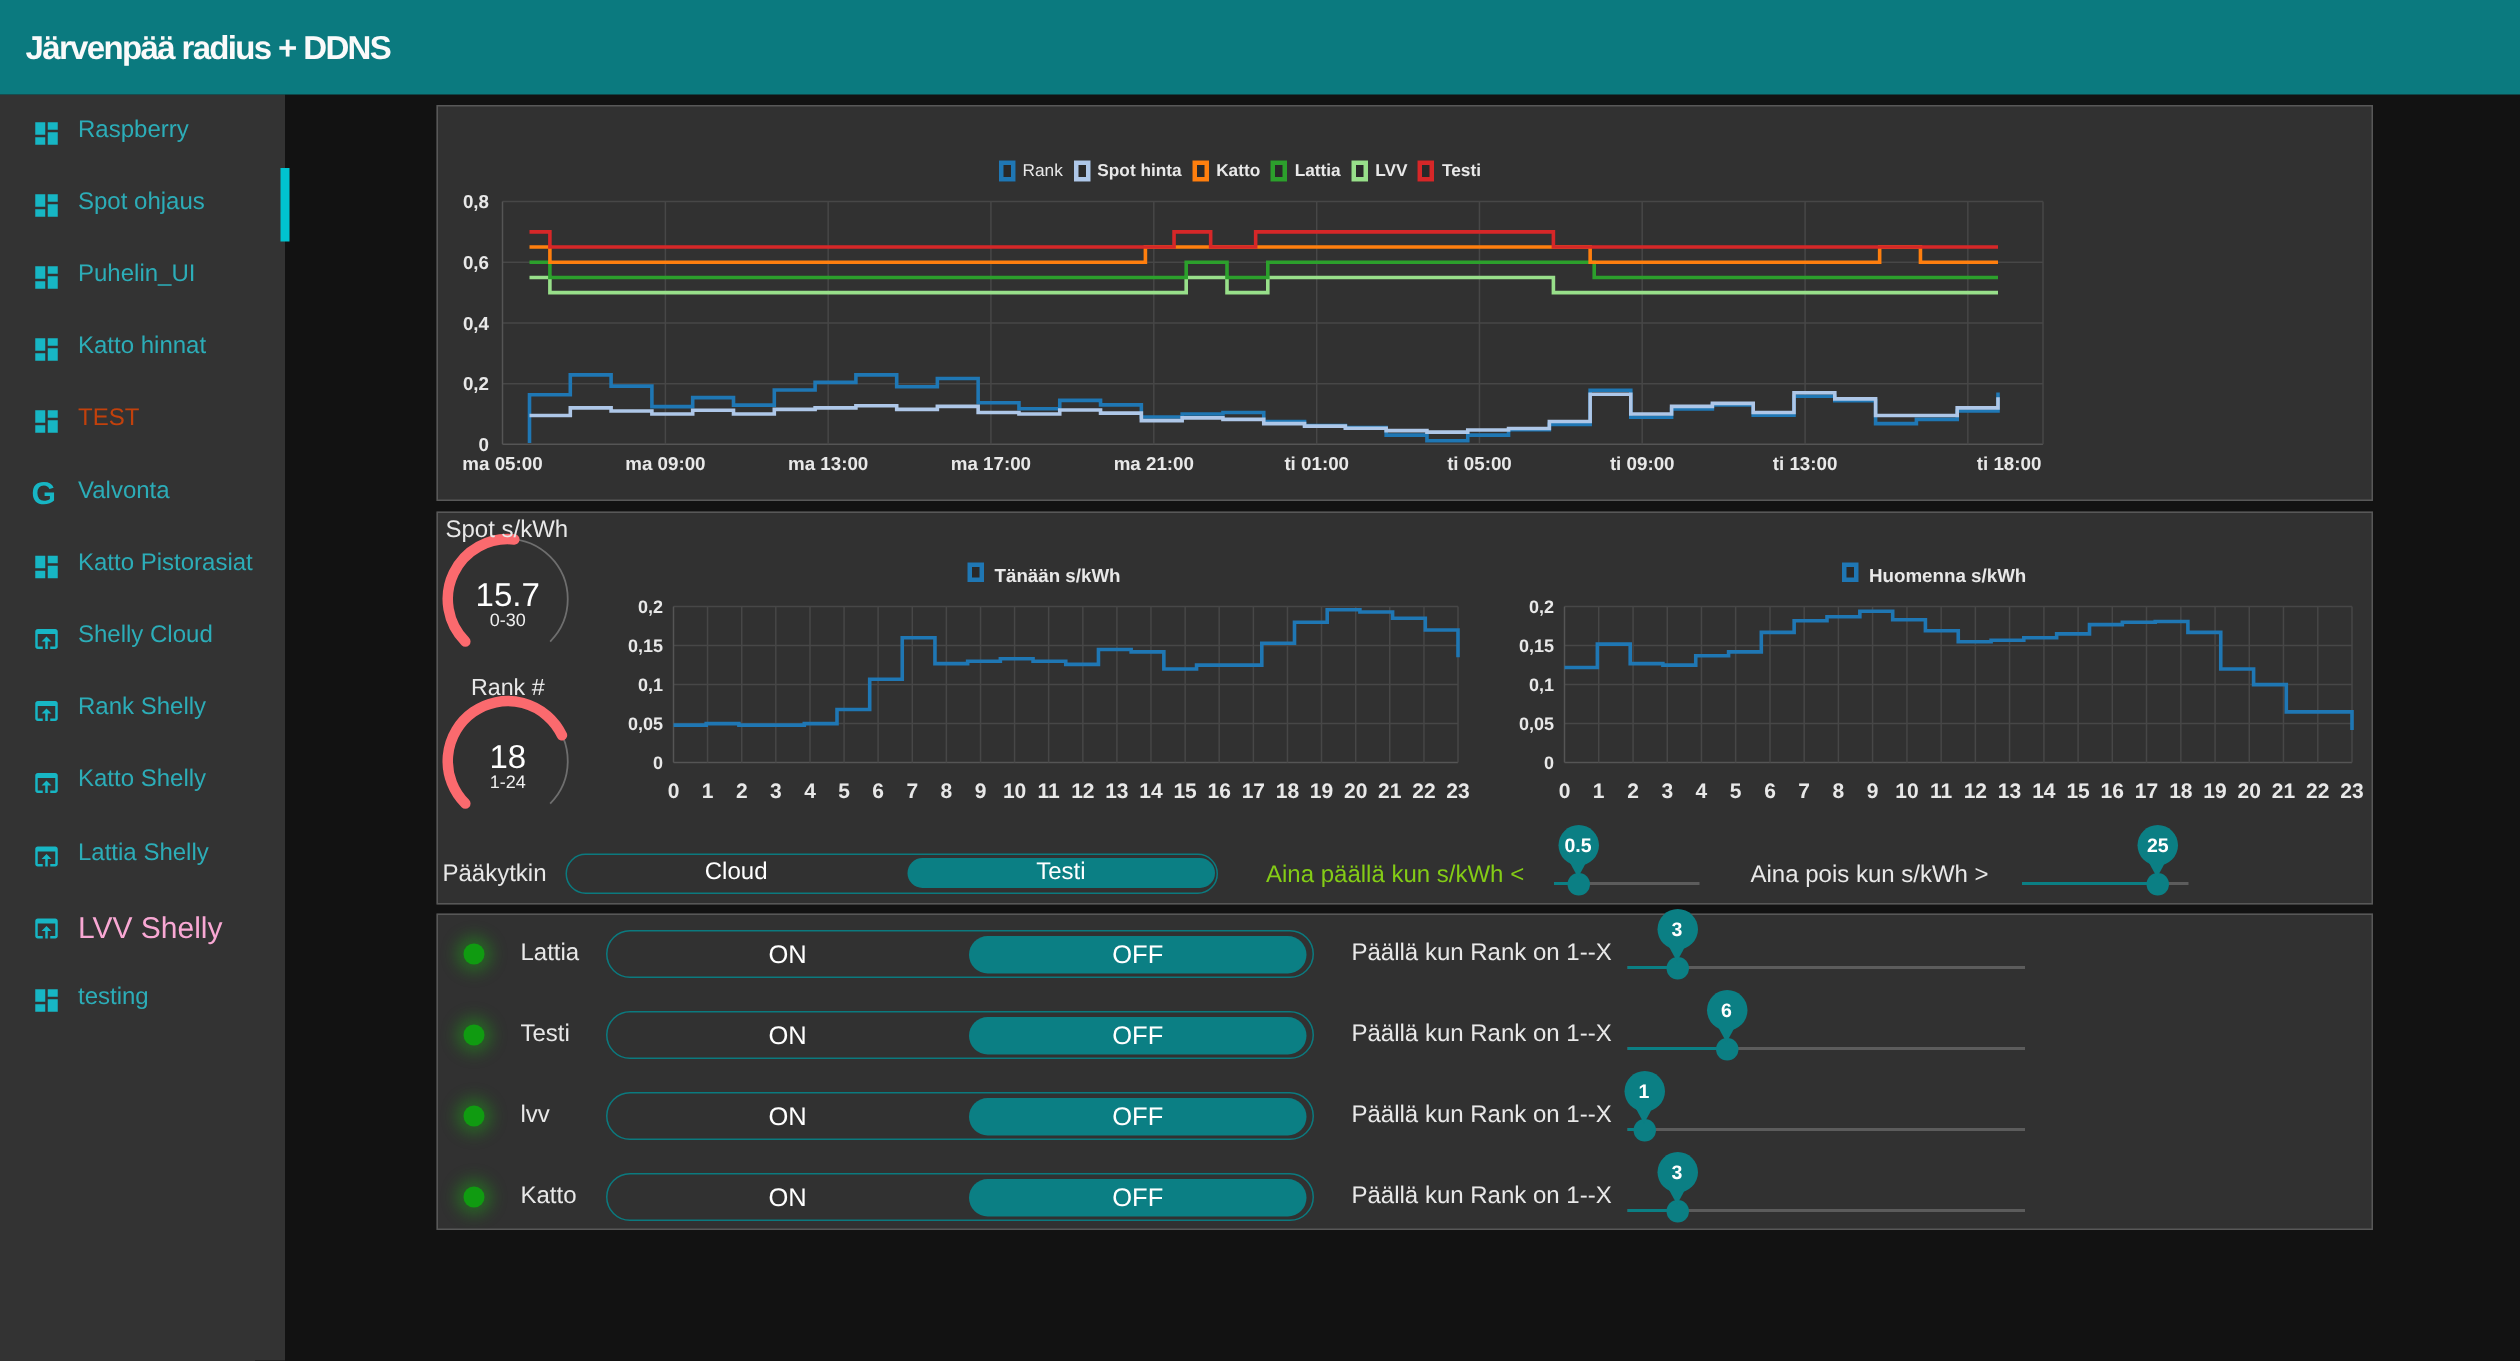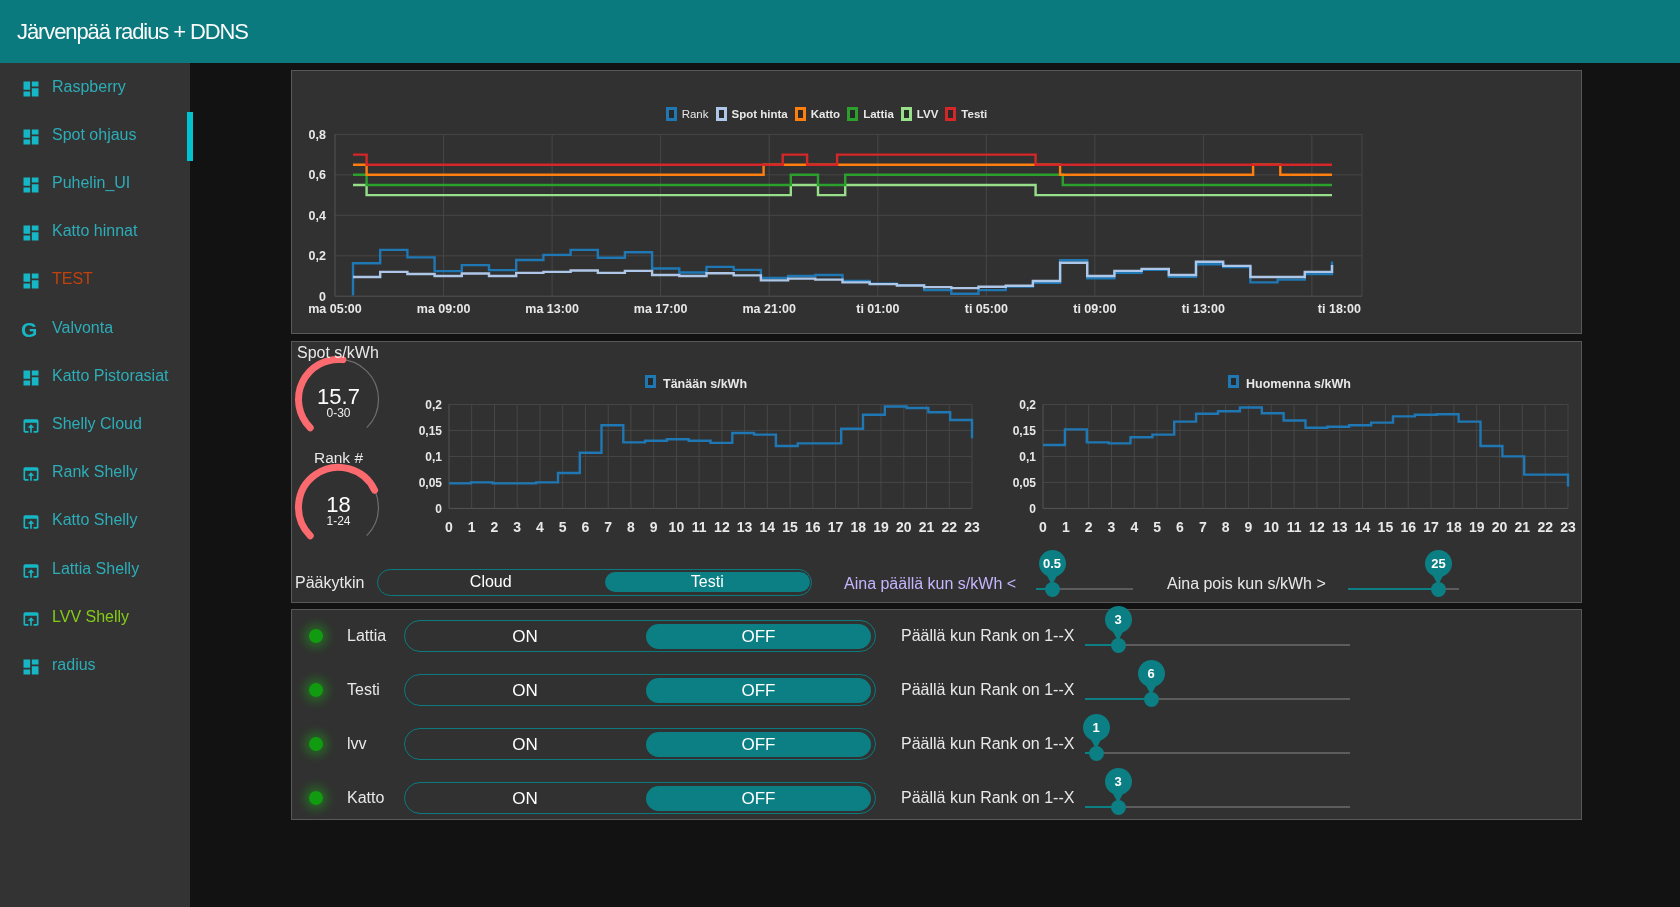--- a/index.html
+++ b/index.html
@@ -1,20 +1,20 @@
 <!DOCTYPE html>
 <html><head><meta charset="utf-8"><style>
 *{margin:0;padding:0;box-sizing:content-box}
 body{width:1680px;height:907px;background:#121212;font-family:"Liberation Sans",sans-serif;overflow:hidden;position:relative}
 .panel{position:absolute;left:291px;width:1289px;background:#313131;border:1px solid #585858}
 </style></head>
 <body>
 <div style="position:absolute;left:0;top:63px;width:190px;height:844px;background:#333333"></div>
 <div style="position:absolute;left:0;top:0;width:1680px;height:63px;background:#0b7a7f">
-  <div style="position:absolute;left:17px;top:19px;font-size:22px;font-weight:400;letter-spacing:-1.1px;color:#fafafa">Järvenpää radius + DDNS</div>
+  <div style="position:absolute;left:17px;top:19px;font-size:22px;font-weight:700;letter-spacing:-1.1px;color:#fafafa">Järvenpää radius + DDNS</div>
 </div>
 <div style="position:absolute;left:21px;top:78.6px;width:20px;height:20px"><svg width="20" height="20" viewBox="0 0 24 24" fill="#17b6c4">
       <path d="M3 13h8V3H3v10zm0 8h8v-6H3v6zm10 0h8V11h-8v10zm0-18v6h8V3h-8z"></path>
     </svg></div>
 <div style="position:absolute;left:52px;top:77.6px;font-size:16px;color:#2cadb8">Raspberry</div>
 <div style="position:absolute;left:21px;top:126.8px;width:20px;height:20px"><svg width="20" height="20" viewBox="0 0 24 24" fill="#17b6c4">
       <path d="M3 13h8V3H3v10zm0 8h8v-6H3v6zm10 0h8V11h-8v10zm0-18v6h8V3h-8z"></path>
     </svg></div>
 <div style="position:absolute;left:52px;top:125.8px;font-size:16px;color:#2cadb8">Spot ohjaus</div>
 <div style="position:absolute;left:21px;top:175.0px;width:20px;height:20px"><svg width="20" height="20" viewBox="0 0 24 24" fill="#17b6c4">
@@ -47,25 +47,25 @@
       <path d="M19 4H5c-1.11 0-2 .9-2 2v12c0 1.1.89 2 2 2h4v-2H5V8h14v10h-4v2h4c1.1 0 2-.9 2-2V6c0-1.1-.89-2-2-2zm-7 6l-4 4h3v6h2v-6h3l-4-4z"></path>
     </svg></div>
 <div style="position:absolute;left:52px;top:511.4px;font-size:16px;color:#2cadb8">Katto Shelly</div>
 <div style="position:absolute;left:21px;top:560.6px;width:20px;height:20px"><svg width="20" height="20" viewBox="0 0 24 24" fill="#17b6c4">
       <path d="M19 4H5c-1.11 0-2 .9-2 2v12c0 1.1.89 2 2 2h4v-2H5V8h14v10h-4v2h4c1.1 0 2-.9 2-2V6c0-1.1-.89-2-2-2zm-7 6l-4 4h3v6h2v-6h3l-4-4z"></path>
     </svg></div>
 <div style="position:absolute;left:52px;top:559.6px;font-size:16px;color:#2cadb8">Lattia Shelly</div>
 <div style="position:absolute;left:21px;top:608.8px;width:20px;height:20px"><svg width="20" height="20" viewBox="0 0 24 24" fill="#17b6c4">
       <path d="M19 4H5c-1.11 0-2 .9-2 2v12c0 1.1.89 2 2 2h4v-2H5V8h14v10h-4v2h4c1.1 0 2-.9 2-2V6c0-1.1-.89-2-2-2zm-7 6l-4 4h3v6h2v-6h3l-4-4z"></path>
     </svg></div>
-<div style="position:absolute;left:52px;top:607.8px;font-size:16px;color:#84cc16">LVV Shelly</div>
+<div style="position:absolute;left:52px;top:607.8px;font-size:20px;color:#f9a8d4">LVV Shelly</div>
 <div style="position:absolute;left:21px;top:657.0px;width:20px;height:20px"><svg width="20" height="20" viewBox="0 0 24 24" fill="#17b6c4">
       <path d="M3 13h8V3H3v10zm0 8h8v-6H3v6zm10 0h8V11h-8v10zm0-18v6h8V3h-8z"></path>
     </svg></div>
-<div style="position:absolute;left:52px;top:656.0px;font-size:16px;color:#2cadb8">radius</div>
+<div style="position:absolute;left:52px;top:656.0px;font-size:16px;color:#2cadb8">testing</div>
 <div style="position:absolute;left:187px;top:112px;width:5.5px;height:49px;background:#00c3cf"></div>
 <div class="panel" style="top:70px;height:262px">
     <svg width="1291" height="264" viewBox="291 70 1291 264" style="position:absolute;left:0;top:0">
 <line x1="334" y1="295.2" x2="1361" y2="295.2" stroke="#555555" stroke-width="1"></line>
 <line x1="334" y1="254.8" x2="1361" y2="254.8" stroke="#474747" stroke-width="1"></line>
 <line x1="334" y1="214.3" x2="1361" y2="214.3" stroke="#474747" stroke-width="1"></line>
 <line x1="334" y1="173.8" x2="1361" y2="173.8" stroke="#474747" stroke-width="1"></line>
 <line x1="334" y1="133.4" x2="1361" y2="133.4" stroke="#474747" stroke-width="1"></line>
 <line x1="334.0" y1="133.4" x2="334.0" y2="295.2" stroke="#555555" stroke-width="1"></line>
 <line x1="442.6" y1="133.4" x2="442.6" y2="295.2" stroke="#474747" stroke-width="1"></line>
@@ -263,21 +263,21 @@
 <text x="663" y="388" font-size="12.5" font-weight="bold" fill="#e8e8e8">Tänään s/kWh</text>
 <rect x="1229.5" y="376.5" width="8" height="10" fill="rgba(0,0,0,0.15)" stroke="#1f77b4" stroke-width="3"></rect>
 <text x="1246" y="388" font-size="12.5" font-weight="bold" fill="#e8e8e8">Huomenna s/kWh</text>
 </svg>
   </div>
 <div style="position:absolute;left:295px;top:574px;font-size:16px;color:#e8e8e8">Pääkytkin</div>
 <div style="position:absolute;left:377px;top:568.5px;width:435px;height:27px;border:1.5px solid #0b7a7f;border-radius:13.5px;box-sizing:border-box"></div>
 <div style="position:absolute;left:604.5px;top:572.0px;width:205.5px;height:20px;border-radius:10.0px;background:#0b7f84"></div>
 <div style="position:absolute;left:410.75px;top:573px;width:160px;text-align:center;font-size:16px;color:#fff">Cloud</div>
 <div style="position:absolute;left:627.25px;top:573px;width:160px;text-align:center;font-size:16px;color:#fff">Testi</div>
-<div style="position:absolute;left:844px;top:575px;font-size:16px;color:#c4b5fd">Aina päällä kun s/kWh &lt;</div>
+<div style="position:absolute;left:844px;top:575px;font-size:16px;color:#84cc16">Aina päällä kun s/kWh &lt;</div>
 <div style="position:absolute;left:1036px;top:588px;width:97px;height:2px;background:#5c5c5c"></div>
 <div style="position:absolute;left:1036px;top:588px;width:16px;height:2px;background:#0b7f84"></div>
 <div style="position:absolute;left:1044.5px;top:581.5px;width:15px;height:15px;border-radius:50%;background:#0b7f84"></div>
 <div style="position:absolute;left:1038.5px;top:550.0px;width:27px;height:27px;border-radius:50%;background:#0b7f84;z-index:5"></div>
 <div style="position:absolute;left:1045.5px;top:573.5px;width:0;height:0;border-left:6.5px solid transparent;border-right:6.5px solid transparent;border-top:11px solid #0b7f84;z-index:5"></div>
 <div style="position:absolute;left:1032px;top:555.5px;width:40px;text-align:center;font-size:13px;font-weight:bold;color:#fff;z-index:6">0.5</div>
 <div style="position:absolute;left:1167px;top:575px;font-size:16px;color:#e8e8e8">Aina pois kun s/kWh &gt;</div>
 <div style="position:absolute;left:1348px;top:588px;width:111px;height:2px;background:#5c5c5c"></div>
 <div style="position:absolute;left:1348px;top:588px;width:90.5px;height:2px;background:#0b7f84"></div>
 <div style="position:absolute;left:1431.0px;top:581.5px;width:15px;height:15px;border-radius:50%;background:#0b7f84"></div>

